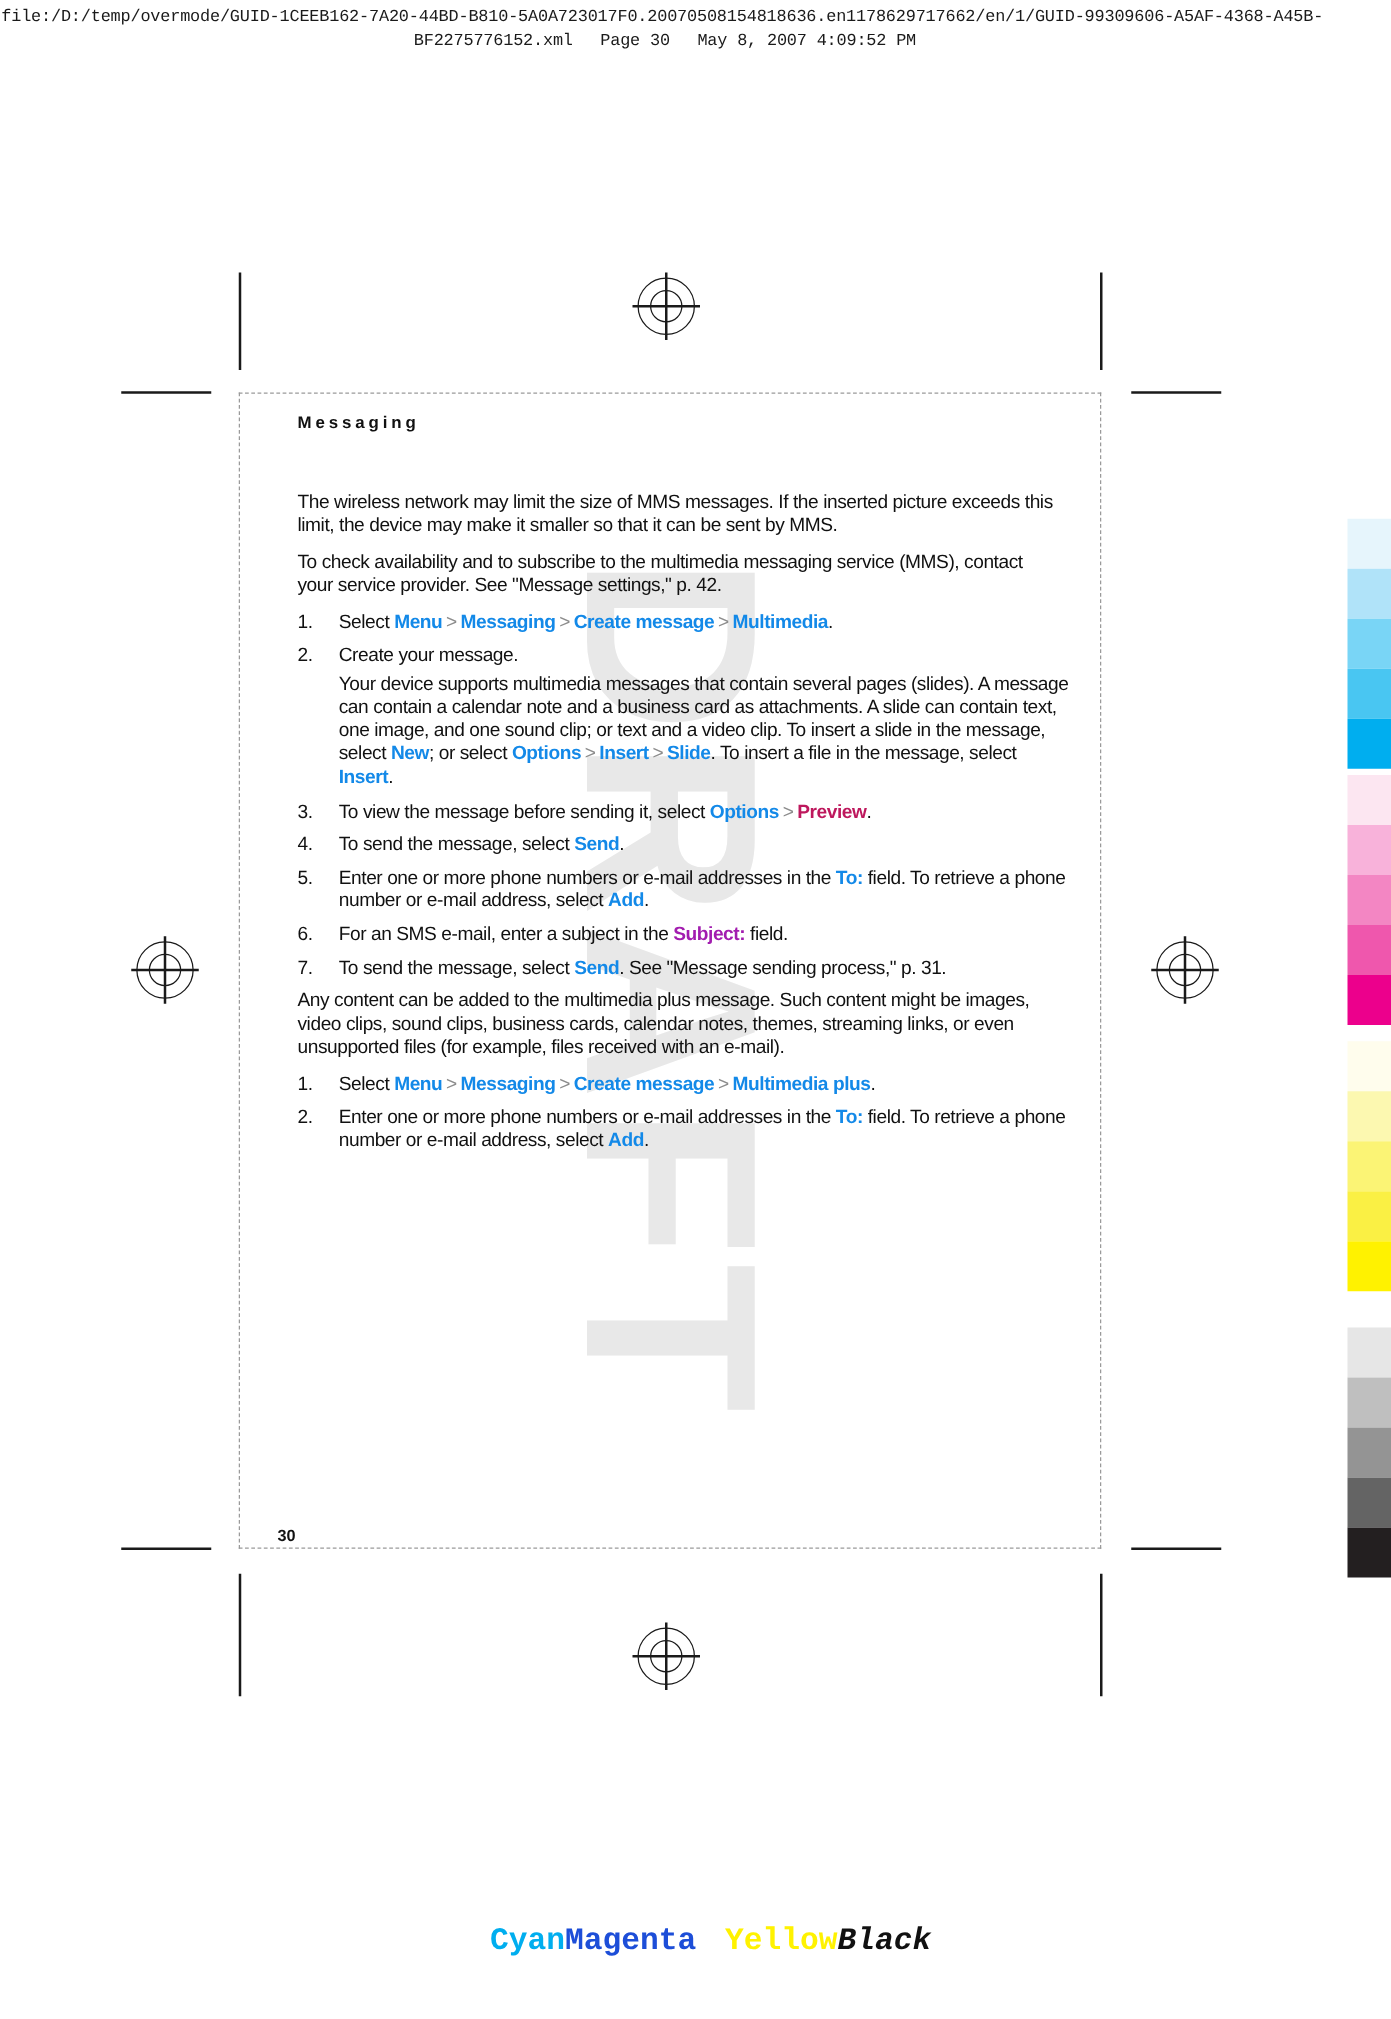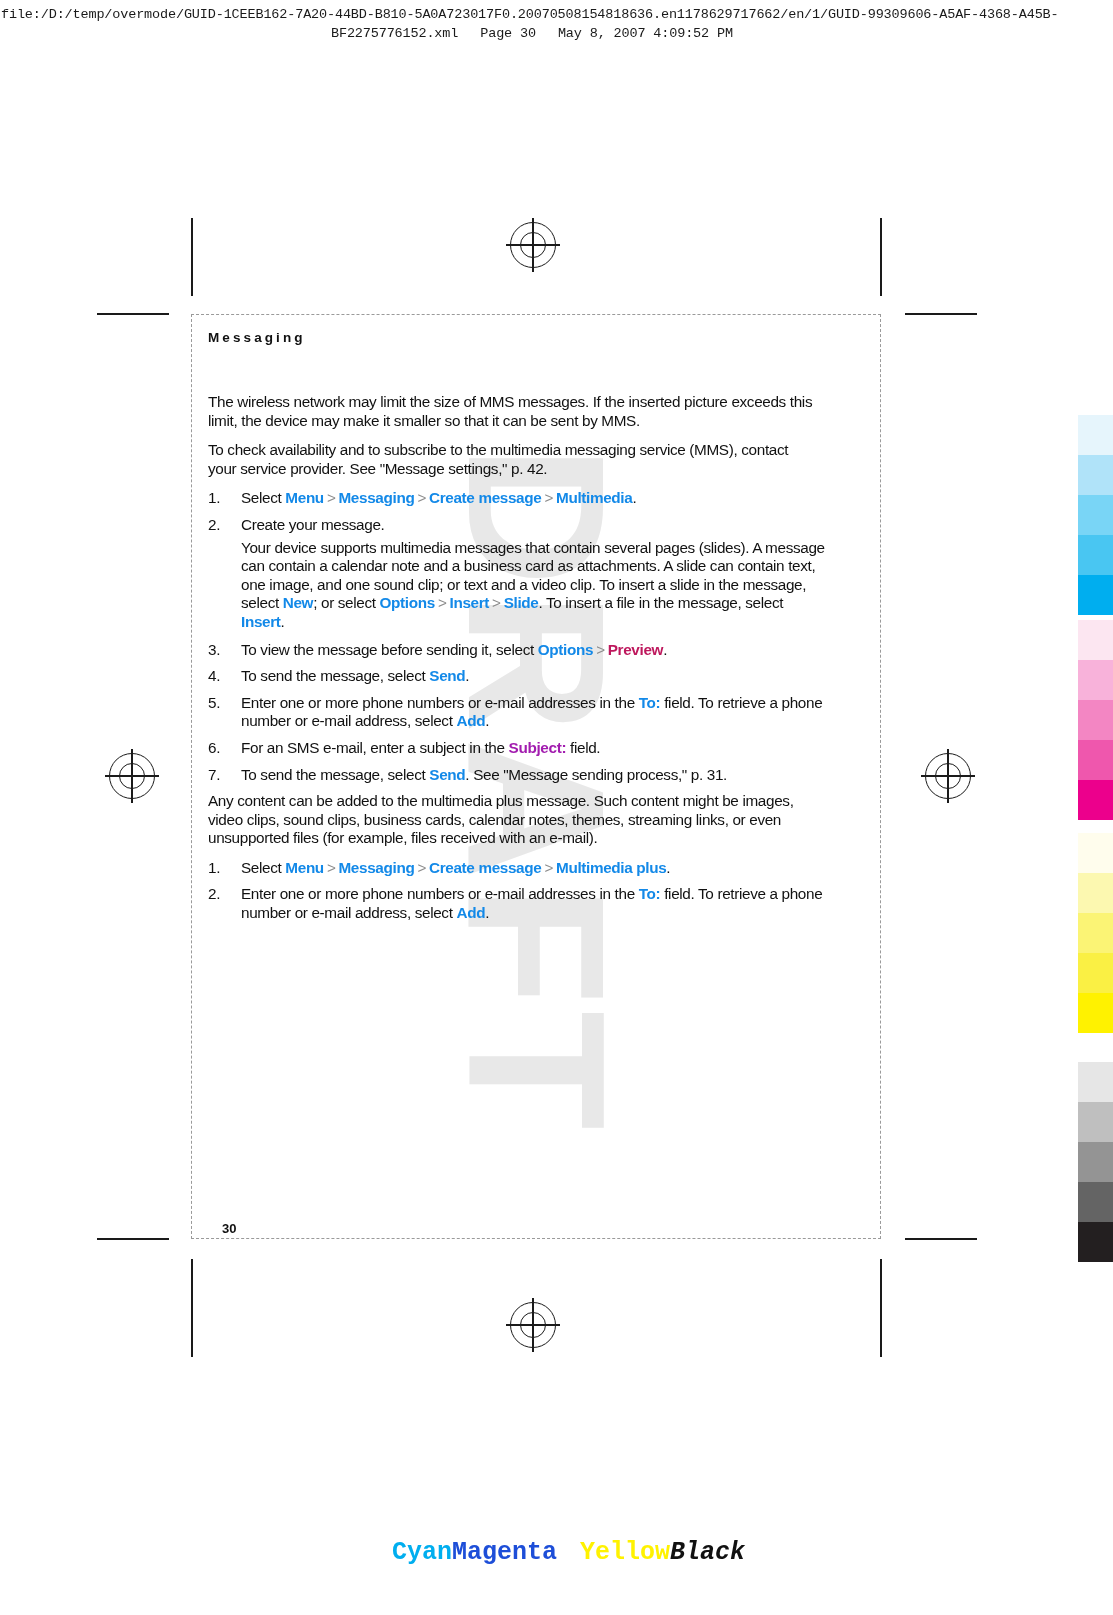--- a/index.html
+++ b/index.html
@@ -98,21 +98,21 @@
     letter-spacing: 6px;
     color: #e8e8e8;
     transform: rotate(90deg);
     white-space: nowrap;
     line-height: 1;
   }
 
   
   .content {
     position: absolute;
-    left: 208px;
+    left: 238px;
     top: 330px;
     width: 620px;
     z-index: 2;
   }
   .chapter-title {
     font-size: 13.5px;
     font-weight: bold;
     letter-spacing: 3.1px;
     color: #111111;
     margin: 0 0 48px 0;

